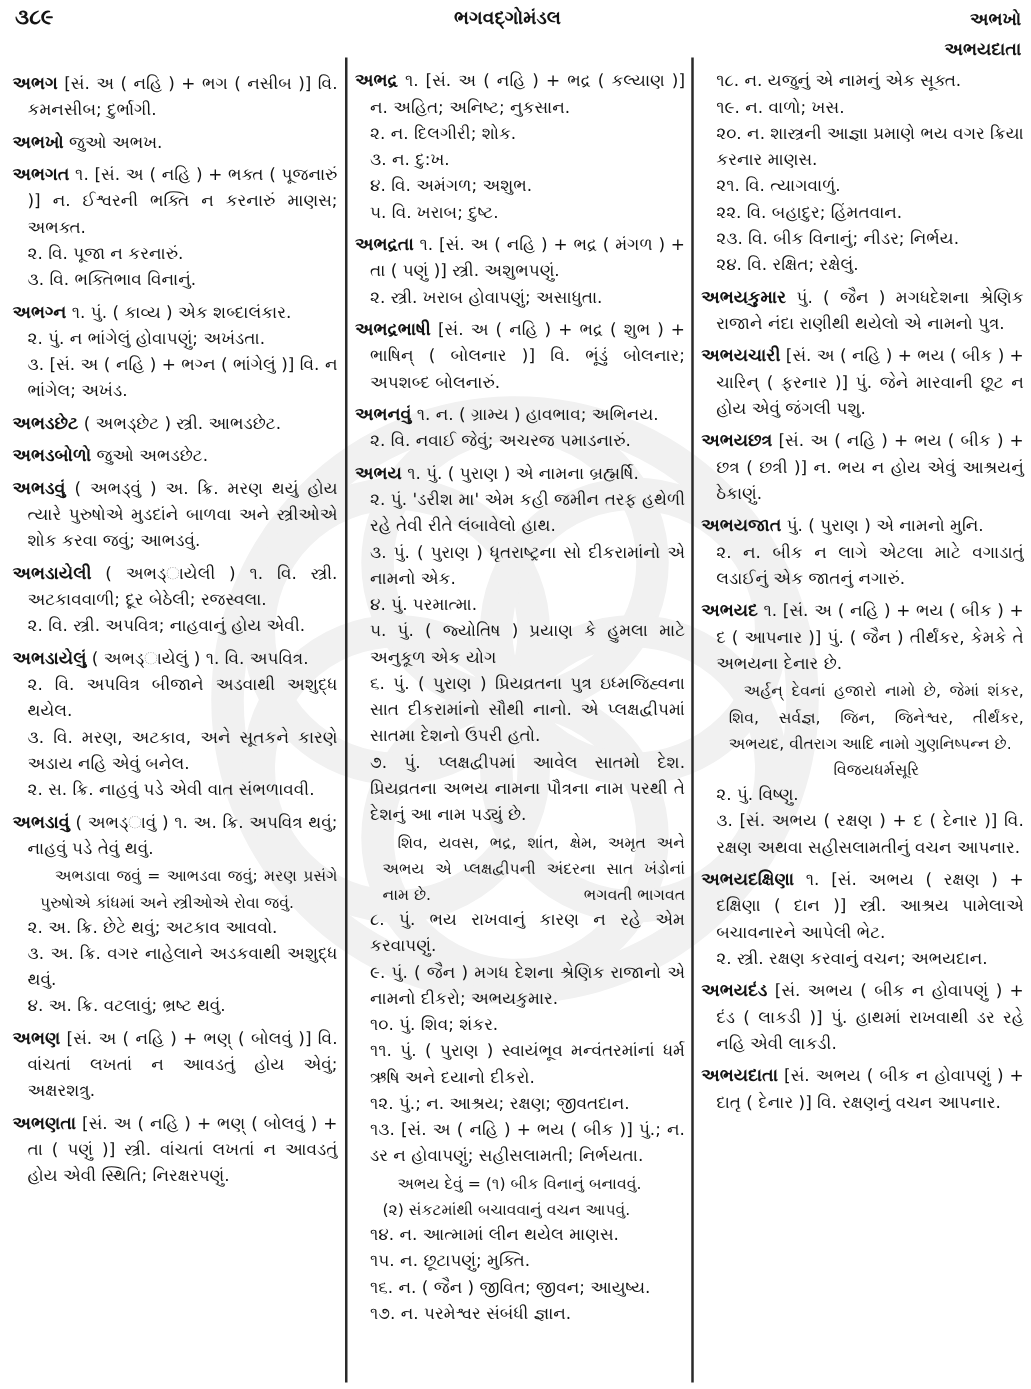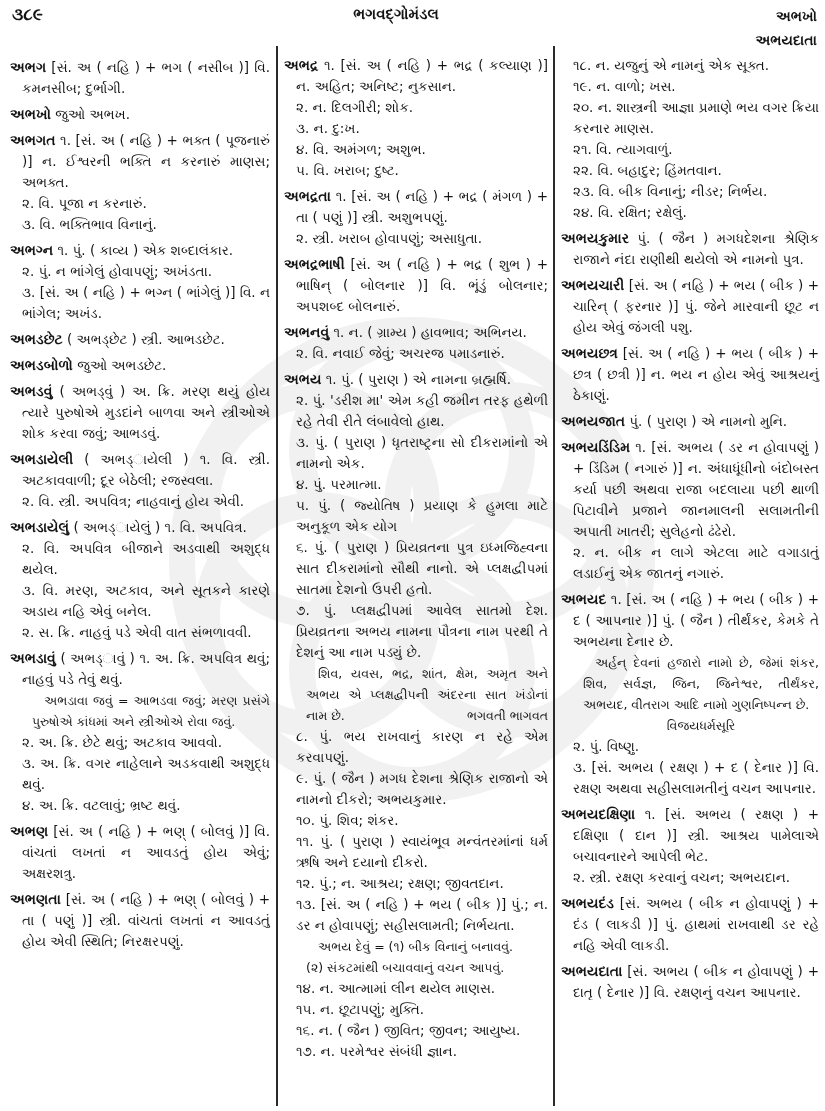--- a/index.html
+++ b/index.html
@@ -3,21 +3,21 @@
 <meta charset="utf-8">
 <style>
   html, body { margin: 0; padding: 0; }
   body {
     width: 825px; height: 1111px; position: relative; overflow: hidden;
     background: #ffffff; color: #141414;
     font-family: "DejaVu Sans", sans-serif;
   }
   .watermark { position: absolute; left: 0; top: 0; width: 825px; height: 1111px; z-index: 0; pointer-events: none; }
   .page-number { position: absolute; left: 12px; top: 4px; font-size: 17px; font-weight: bold; z-index: 1; }
-  .page-title { position: absolute; left: 6px; width: 780px; top: 5px; text-align: center; font-size: 15px; font-weight: bold; z-index: 1; }
+  .page-title { position: absolute; left: 16px; width: 780px; top: 5px; text-align: center; font-size: 15px; font-weight: bold; z-index: 1; }
   .guide { position: absolute; right: 8px; top: 4px; text-align: right; font-weight: bold; font-size: 14px; line-height: 24px; z-index: 1; }
   .guide span { display: block; }
   .divider { position: absolute; top: 46px; width: 2px; height: 1060px; background: #2a2a2a; z-index: 1; }
   .col { position: absolute; top: 52px; z-index: 1; font-size: 13.5px; line-height: 21px; }
   .col1 { left: 10px; width: 260px; }
   .col2 { left: 284px; top: 50px; width: 264px; }
   .col3 { left: 561px; top: 55px; width: 258px; }
   .col p { margin: 0; text-align: justify; }
   .entry { padding-left: 12px; text-indent: -12px; margin-top: 5px !important; }
   .entry .hw { font-weight: bold; font-size: 14px; }
@@ -116,21 +116,20 @@
   <p class="sense">૧૯. ન. વાળો; ખસ.</p>
   <p class="sense">૨૦. ન. શાસ્ત્રની આજ્ઞા પ્રમાણે ભય વગર ક્રિયા કરનાર માણસ.</p>
   <p class="sense">૨૧. વિ. ત્યાગવાળું.</p>
   <p class="sense">૨૨. વિ. બહાદુર; હિંમતવાન.</p>
   <p class="sense">૨૩. વિ. બીક વિનાનું; નીડર; નિર્ભય.</p>
   <p class="sense">૨૪. વિ. રક્ષિત; રક્ષેલું.</p>
   <p class="entry"><b class="hw">અભયકુમાર</b> <span>પું. ( જૈન ) મગધદેશના શ્રેણિક રાજાને નંદા રાણીથી થયેલો એ નામનો પુત્ર.</span></p>
   <p class="entry"><b class="hw">અભયચારી</b> <span>[સં. અ ( નહિ ) + ભય ( બીક ) + ચારિન્ ( ફરનાર )] પું. જેને મારવાની છૂટ ન હોય એવું જંગલી પશુ.</span></p>
   <p class="entry"><b class="hw">અભયછત્ર</b> <span>[સં. અ ( નહિ ) + ભય ( બીક ) + છત્ર ( છત્રી )] ન. ભય ન હોય એવું આશ્રયનું ઠેકાણું.</span></p>
   <p class="entry"><b class="hw">અભયજાત</b> <span>પું. ( પુરાણ ) એ નામનો મુનિ.</span></p>
-  <p class="entry"><b class="hw">અભયડિંડિમ</b> <span>૧. [સં. અભય ( ડર ન હોવાપણું ) + ડિંડિમ ( નગારું )] ન. અંધાધૂંધીનો બંદોબસ્ત કર્યા પછી અથવા રાજા બદલાયા પછી થાળી પિટાવીને પ્રજાને જાનમાલની સલામતીની અપાતી ખાતરી; સુલેહનો ઢંઢેરો.</span></p>
   <p class="sense">૨. ન. બીક ન લાગે એટલા માટે વગાડાતું લડાઈનું એક જાતનું નગારું.</p>
   <p class="entry"><b class="hw">અભયદ</b> <span>૧. [સં. અ ( નહિ ) + ભય ( બીક ) + દ ( આપનાર )] પું. ( જૈન ) તીર્થંકર, કેમકે તે અભયના દેનાર છે.</span></p>
   <p class="quote"><span>અર્હન્ દેવનાં હજારો નામો છે, જેમાં શંકર, શિવ, સર્વજ્ઞ, જિન, જિનેશ્વર, તીર્થંકર, અભયદ, વીતરાગ આદિ નામો ગુણનિષ્પન્ન છે.</span><span class="src-block">વિજયધર્મસૂરિ</span></p>
   <p class="sense">૨. પું. વિષ્ણુ.</p>
   <p class="sense">૩. [સં. અભય ( રક્ષણ ) + દ ( દેનાર )] વિ. રક્ષણ અથવા સહીસલામતીનું વચન આપનાર.</p>
   <p class="entry"><b class="hw">અભયદક્ષિણા</b> <span>૧. [સં. અભય ( રક્ષણ ) + દક્ષિણા ( દાન )] સ્ત્રી. આશ્રય પામેલાએ બચાવનારને આપેલી ભેટ.</span></p>
   <p class="sense">૨. સ્ત્રી. રક્ષણ કરવાનું વચન; અભયદાન.</p>
   <p class="entry"><b class="hw">અભયદંડ</b> <span>[સં. અભય ( બીક ન હોવાપણું ) + દંડ ( લાકડી )] પું. હાથમાં રાખવાથી ડર રહે નહિ એવી લાકડી.</span></p>
   <p class="entry"><b class="hw">અભયદાતા</b> <span>[સં. અભય ( બીક ન હોવાપણું ) + દાતૃ ( દેનાર )] વિ. રક્ષણનું વચન આપનાર.</span></p>
 </div>

